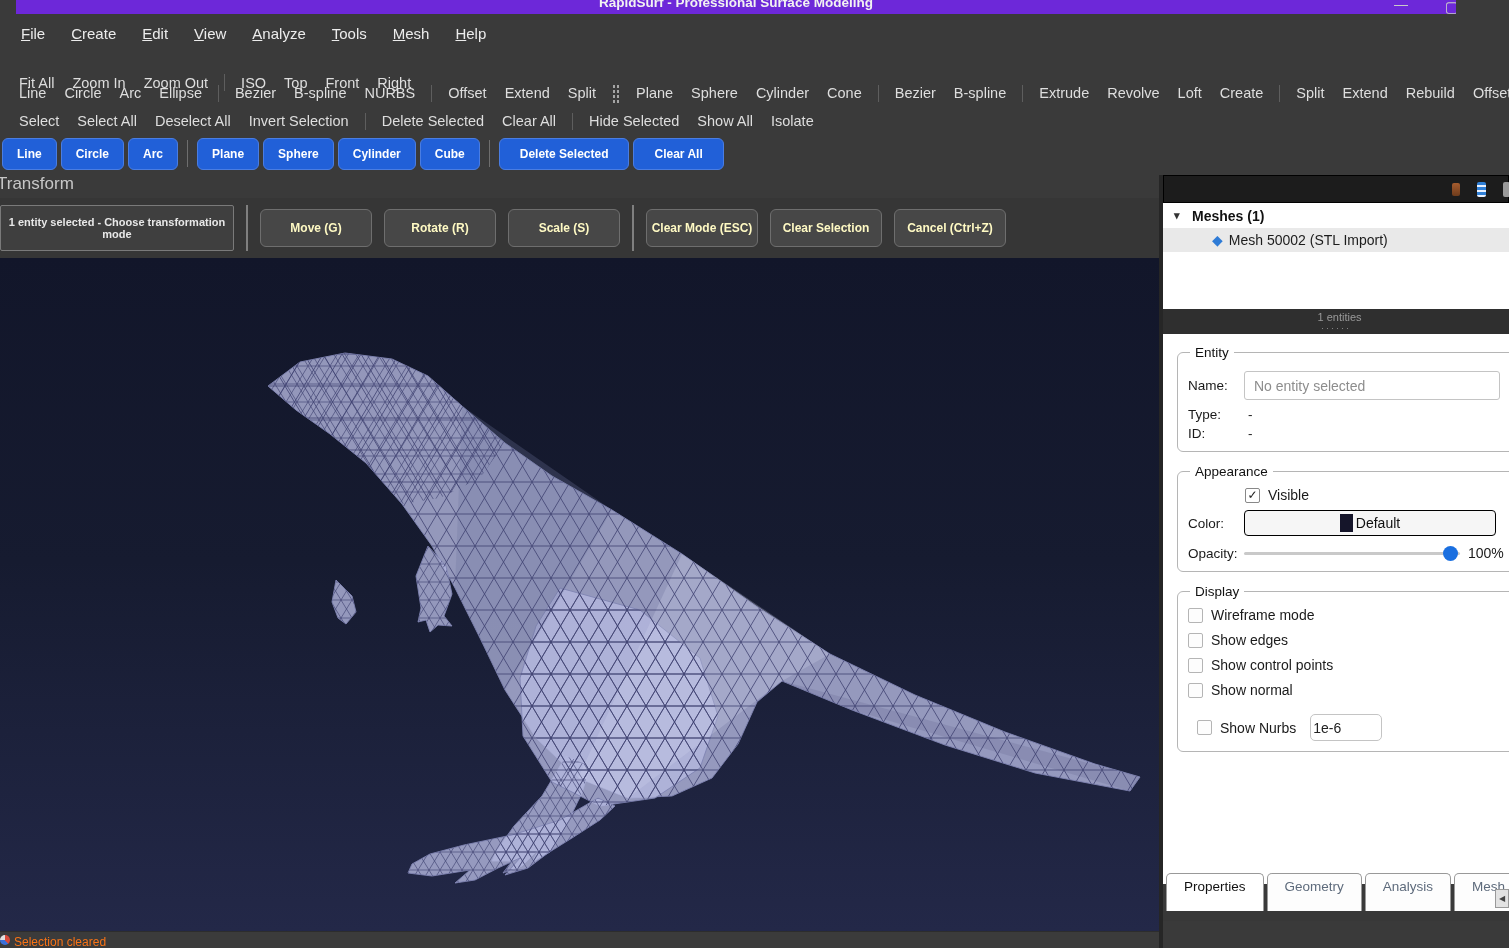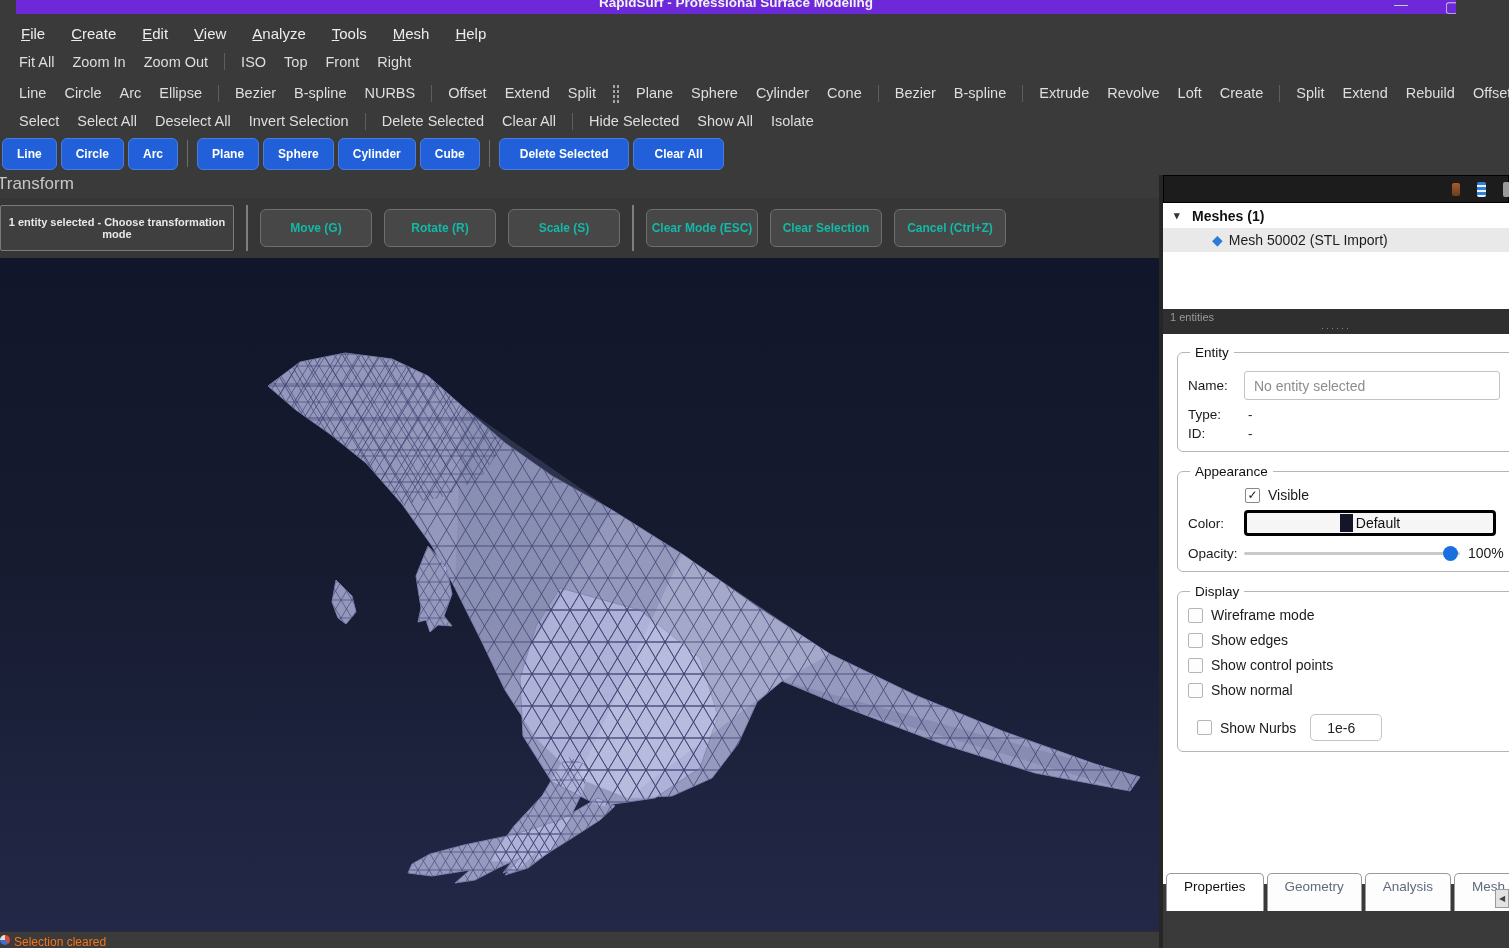--- a/index.html
+++ b/index.html
@@ -18,21 +18,21 @@
   .winbtn.min { right:48px; top:-2px; font-size:14px; }
   .winbtn.max { right:-3px; font-size:15px; }
 
   .menubar { position:absolute; left:0; top:14px; width:1509px; height:38px;
     display:flex; align-items:center; padding-left:8px; }
   .menu-item { display:inline-block; padding:6px 13px; font-size:15px; color:#ececec; cursor:default; }
   .menu-item::first-letter { text-decoration:underline; }
 
   .tbrow { position:absolute; left:0; width:1509px; display:flex; align-items:center;
     padding-left:10px; font-size:14.5px; color:#dedede; }
-  .tb1 { top:48px; height:27px; }
+  .tb1 { top:69px; height:27px; }
   .tb2 { top:79px; height:28px; }
   .tb3 { top:107px; height:28px; }
   .tb-item { padding:3px 9px; cursor:default; white-space:nowrap; }
   .vsep { width:1px; height:17px; background:#5e5e5e; margin:0 7px; flex:0 0 auto; }
   .grip-v { width:8px; height:19px; margin:0 7px; flex:0 0 auto;
     background-image:radial-gradient(#a5a5a5 1px, transparent 1.3px);
     background-size:4px 5px; }
 
   .quickbar { position:absolute; left:0; top:135px; width:1509px; height:37px;
     display:flex; align-items:center; padding-left:2px; gap:4px; }
@@ -41,21 +41,21 @@
   .btn-blue.wide { padding:8px 20px; }
   .qsep { width:1px; height:27px; background:#6e6e6e; margin:0 5px; }
 
   .transform-label { position:absolute; left:-3px; top:172px; height:26px; width:400px;
     font-size:17px; color:#c7c7c7; padding-top:2px; }
   .transform-bar { position:absolute; left:0; top:198px; width:1509px; height:60px;
     background:#363636; display:flex; align-items:center; }
   .tstatus { width:234px; height:46px; margin-left:0; background:#3f3f3f; border:1px solid #7a7a7a;
     border-radius:2px; display:flex; align-items:center; justify-content:center;
     font-size:11px; font-weight:bold; color:#e8e8e8; text-align:center; padding:0 6px; }
-  .btn-dark { background:#474747; border:1px solid #6e6e6e; border-radius:6px; color:#14b8a6;
+  .btn-dark { background:#474747; border:1px solid #6e6e6e; border-radius:6px; color:#fef9c3;
     font-size:12px; font-weight:bold; padding:11px 0; width:112px; text-align:center;
     margin-left:12px; white-space:nowrap; cursor:default; }
   .tsep { width:2px; height:46px; background:#7f7f7f; margin-left:12px; }
 
   
   .viewport { position:absolute; left:0; top:258px; width:1159px; height:673px;
     background:linear-gradient(180deg,#12162a 0%, #161b30 45%, #232848 100%); overflow:hidden; }
 
   .statusbar { position:absolute; left:0; top:931px; width:1159px; height:17px;
     background:#3b3b3b; border-top:1px solid #2d2d2d; display:flex; align-items:center; overflow:hidden; }
@@ -78,21 +78,21 @@
 
   .tree { height:106px; background:#fff; color:#111; overflow:hidden; }
   .tree-group { display:flex; align-items:center; height:25px; padding-left:11px;
     font-size:14px; font-weight:bold; }
   .expander { font-size:11px; color:#333; width:18px; }
   .tree-item { display:flex; align-items:center; height:24px; padding-left:49px;
     background:#e9e9e9; font-size:14px; color:#1c1c1c; }
   .diamond { font-size:14px; margin-right:6px; }
 
   .count-strip { height:16px; background:#2f2f2f; font-size:11px; color:#9a9a9a;
-    padding-left:7px; display:flex; align-items:center; }
+    padding-left:7px; display:flex; align-items:center;justify-content:center; }
   .grip-strip { height:9px; background:#2f2f2f; text-align:center; font-size:9px;
     letter-spacing:2px; color:#8f8f8f; line-height:6px; }
 
   .props { height:550px; background:#fff; color:#1a1a1a; padding:11px 0 0 14px; overflow:hidden; }
   fieldset { border:1px solid #b5b5b5; border-radius:6px; width:346px;
     padding:4px 10px 10px 10px; margin-bottom:12px; }
   legend { font-size:13.5px; font-weight:normal; color:#111; padding:0 5px; margin-left:2px; }
   .frow { display:flex; align-items:center; margin-top:7px; font-size:13.5px; color:#1a1a1a; }
   .flabel { width:56px; flex:0 0 auto; font-weight:bold; font-weight:normal; }
   .txt-input { flex:1; height:29px; border:1px solid #c4c4c4; border-radius:3px;
@@ -100,36 +100,36 @@
     font-family:"Liberation Sans", sans-serif; }
   .txt-input::placeholder { color:#8d8d8d; }
   .dash-val { margin-left:4px; }
 
   .chk { width:15px; height:15px; border:1px solid #b5b5b5; border-radius:2px; background:#fdfdfd;
     flex:0 0 auto; margin-right:8px; position:relative; font-size:12px; line-height:13px;
     text-align:center; color:#222; }
   .chk.checked { background:#fff; border-color:#888; }
   .chk-label { font-size:14px; }
 
-  .color-btn { flex:1; height:26px; margin-right:16px; background:#f6f6f6; border:3px solid #000000;
+  .color-btn { flex:1; height:26px; margin-right:16px; background:#f6f6f6; border:1px solid #000000;
     border-radius:4px; display:flex; align-items:center; justify-content:center; gap:3px;
     font-size:14px; color:#111; cursor:default; }
   .swatch { width:13px; height:18px; background:#15152a; }
 
   .slider-row { margin-top:9px; }
   .slider { flex:1; position:relative; height:15px; margin-right:8px; }
   .slider .track { position:absolute; left:0; right:0; top:6px; height:3px; background:#c9c9c9; border-radius:2px; }
   .slider .handle { position:absolute; top:0; right:2px; width:15px; height:15px;
     border-radius:50%; background:#1a6fe0; }
   .pct { font-size:14px; width:44px; flex:0 0 auto; }
 
   .dispname { margin-top:9px; }
   .nurbs-row { margin-top:16px; margin-left:9px; }
   .nurbs-input { width:72px; height:27px; border:1px solid #c4c4c4; border-radius:5px;
-    font-size:14px; padding-left:16px; color:#222; margin-left:14px; outline:none;
+    font-size:14px; padding-left:2px; color:#222; margin-left:14px; outline:none;
     font-family:"Liberation Sans", sans-serif; }
 
   .tabsbar { height:27px; background:#3a3a3a; display:flex; align-items:flex-end;
     padding-left:3px; gap:3px; position:relative; }
   .tab { height:38px; border:1px solid #999; border-bottom:none; border-radius:5px 5px 0 0;
     background:#fdfdfd; color:#5e6b7c; font-size:13.5px; padding:5px 17px 0;
     white-space:nowrap; cursor:default; }
   .tab.active { background:#fff; color:#111; }
   .tab-scroll { position:absolute; right:0; bottom:3px; width:14px; height:19px;
     background:#e2e2e2; border:1px solid #999; font-size:8px; color:#444;

